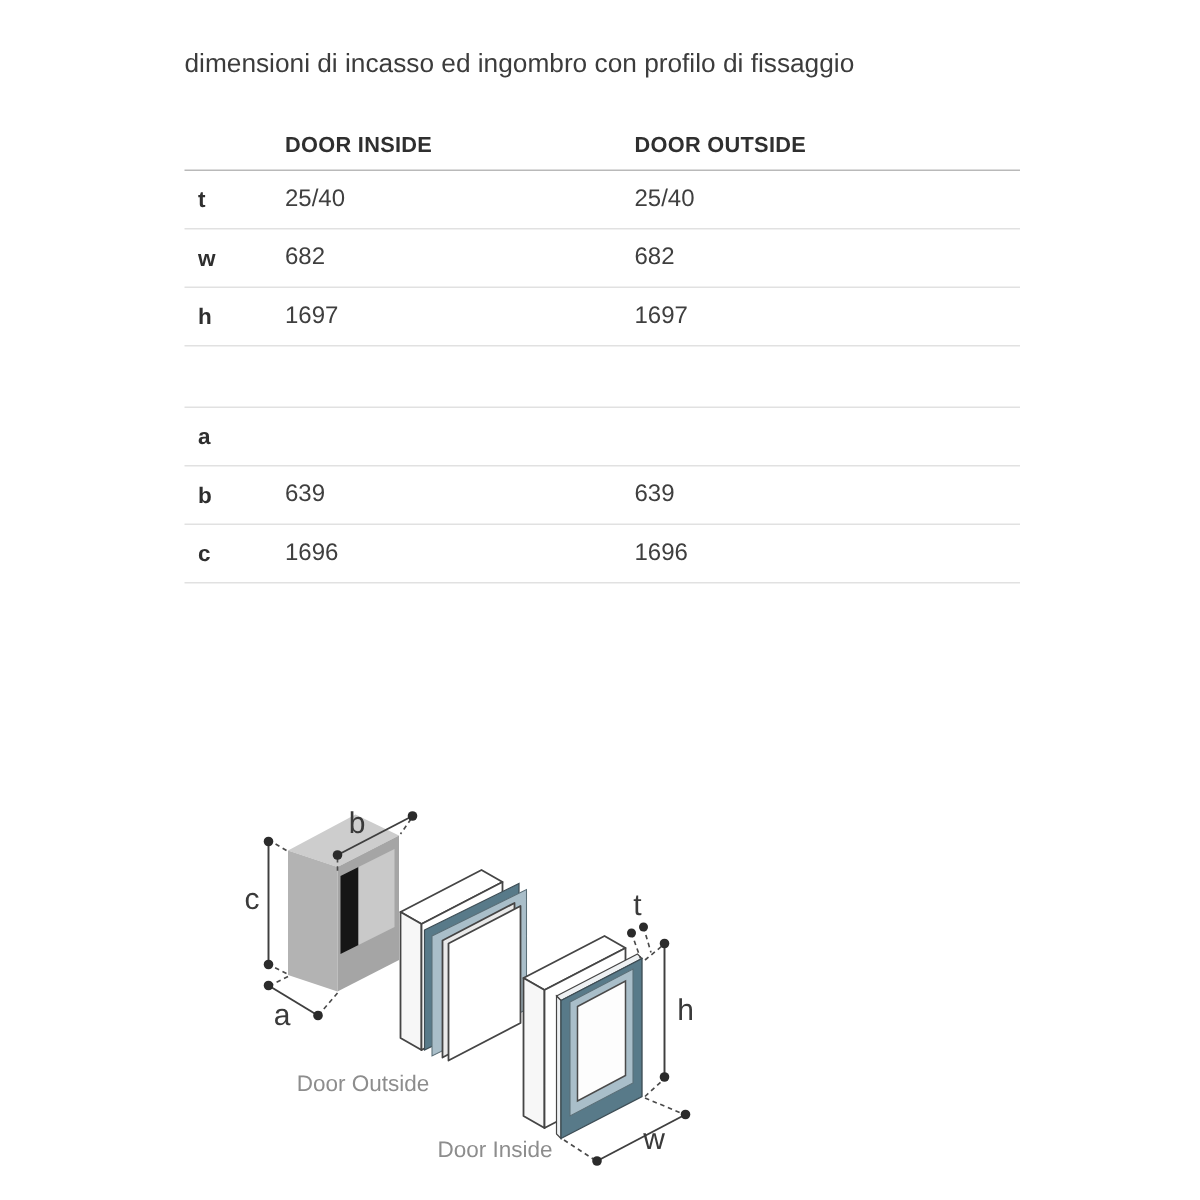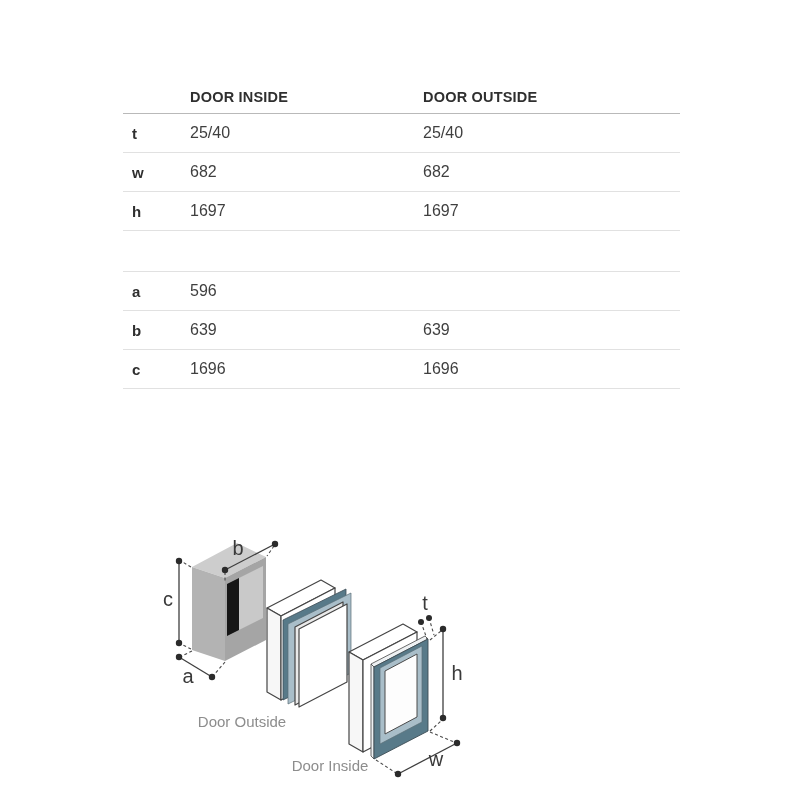--- a/index.html
+++ b/index.html
@@ -23,20 +23,21 @@
   .dline{stroke:#3f3f3f;stroke-width:1.3;fill:none;}
   .dash{stroke:#4a4a4a;stroke-width:1.1;fill:none;stroke-dasharray:3,2.5;}
   .dot{fill:#2b2b2b;}
   .box{stroke:#454545;stroke-width:1.2;stroke-linejoin:round;}
 </style>
 </head>
 <body>
 
 <div class="page">
 
+  <h1 class="title">dimensioni di incasso ed ingombro con profilo di fissaggio</h1>
 
   <div class="dim-table">
     <div class="thead">
       <div class="c0"></div>
       <div class="c1 th">DOOR INSIDE</div>
       <div class="c2 th">DOOR OUTSIDE</div>
     </div>
     <div id="tbody">
         <div class="row">
           <div class="c0">t</div>
@@ -49,21 +50,20 @@
           <div class="c2">682</div>
         </div>
         <div class="row">
           <div class="c0">h</div>
           <div class="c1">1697</div>
           <div class="c2">1697</div>
         </div>
         <div class="row spacer"></div>
         <div class="row">
           <div class="c0">a</div>
-          <div class="c1">596</div>
         </div>
         <div class="row">
           <div class="c0">b</div>
           <div class="c1">639</div>
           <div class="c2">639</div>
         </div>
         <div class="row">
           <div class="c0">c</div>
           <div class="c1">1696</div>
           <div class="c2">1696</div>

